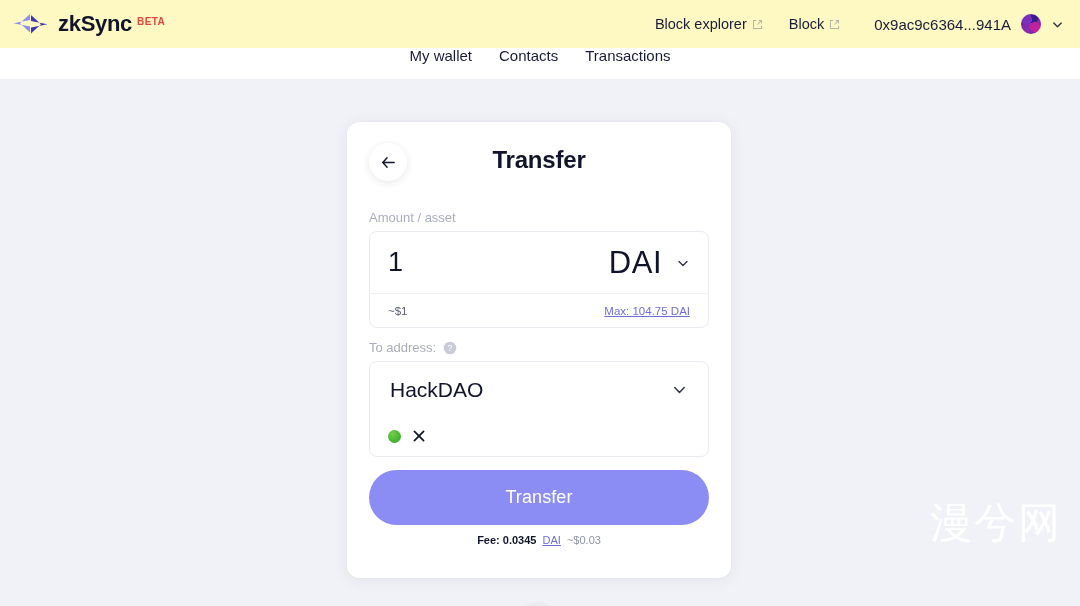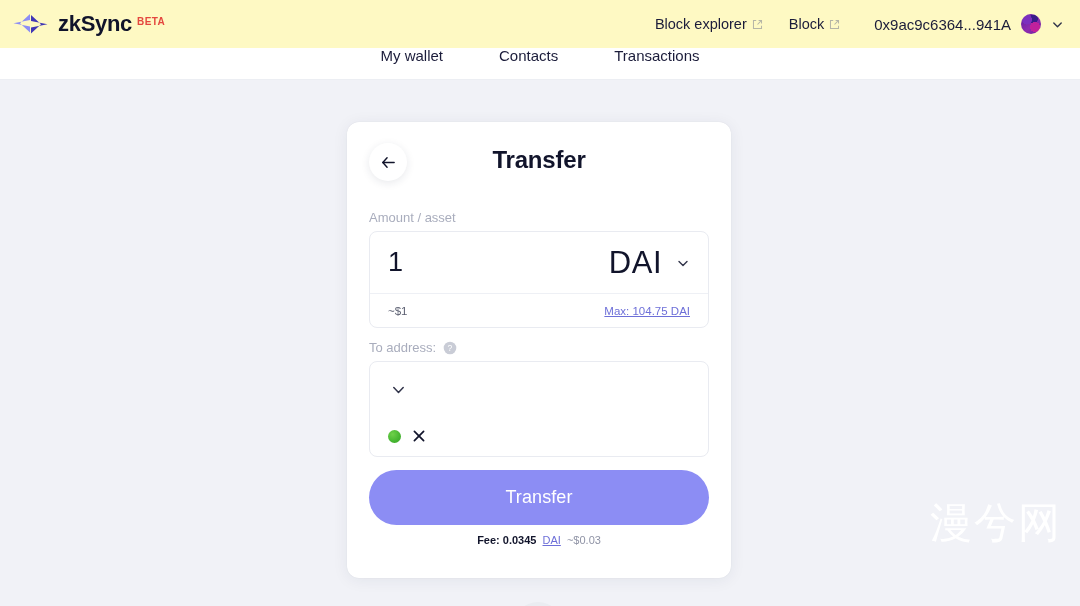--- a/index.html
+++ b/index.html
@@ -73,21 +73,21 @@
   .caret-down { width: 13px; height: 13px; display: block; cursor: pointer; }
 
   
   .navbar {
     height: 32px;
     background: #ffffff;
     border-bottom: 1px solid #eceef3;
     display: flex;
     justify-content: center;
     align-items: flex-start;
-    gap: 56px;
+    gap: 27px;
   }
   .navtab {
     font-size: 15px;
     color: #1b1c3a;
     cursor: pointer;
     line-height: 1;
     white-space: nowrap;
   }
 
   
@@ -385,20 +385,21 @@
       <span>
         <svg class="help-icon" viewBox="0 0 14 14" xmlns="http://www.w3.org/2000/svg">
           <circle cx="7" cy="7" r="6.3" fill="#c9ccd6"></circle>
           <text x="7" y="10.3" font-size="8.6" font-family="Liberation Sans, sans-serif" fill="#ffffff" text-anchor="middle">?</text>
         </svg>
       </span>
     </div>
 
     <div class="addr-box">
       <div class="addr-top">
+        <span class="contact-name">HackDAO</span>
         <span>
           <svg class="chev-lg" viewBox="0 0 17 17" fill="none" stroke="#31344a" stroke-width="1.5" stroke-linecap="round" stroke-linejoin="round" xmlns="http://www.w3.org/2000/svg">
             <path d="M3.8 6.5 L8.5 11.4 L13.2 6.5"></path>
           </svg>
         </span>
       </div>
       <div class="addr-bottom">
         <span class="dot-green"></span>
         <span class="clear-btn">
           <svg viewBox="0 0 16 16" fill="none" stroke="#11142b" stroke-width="1.7" stroke-linecap="round" xmlns="http://www.w3.org/2000/svg">

